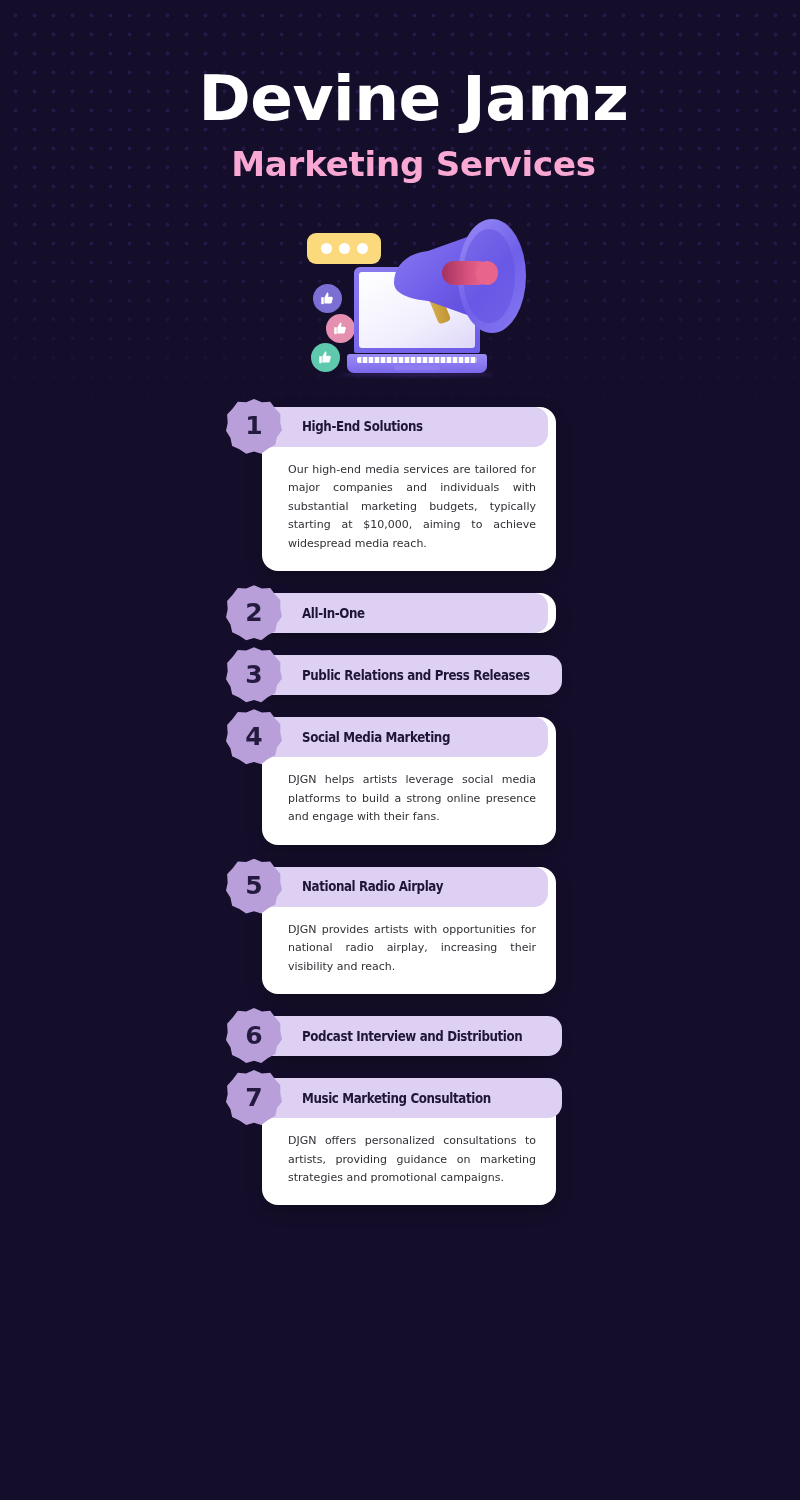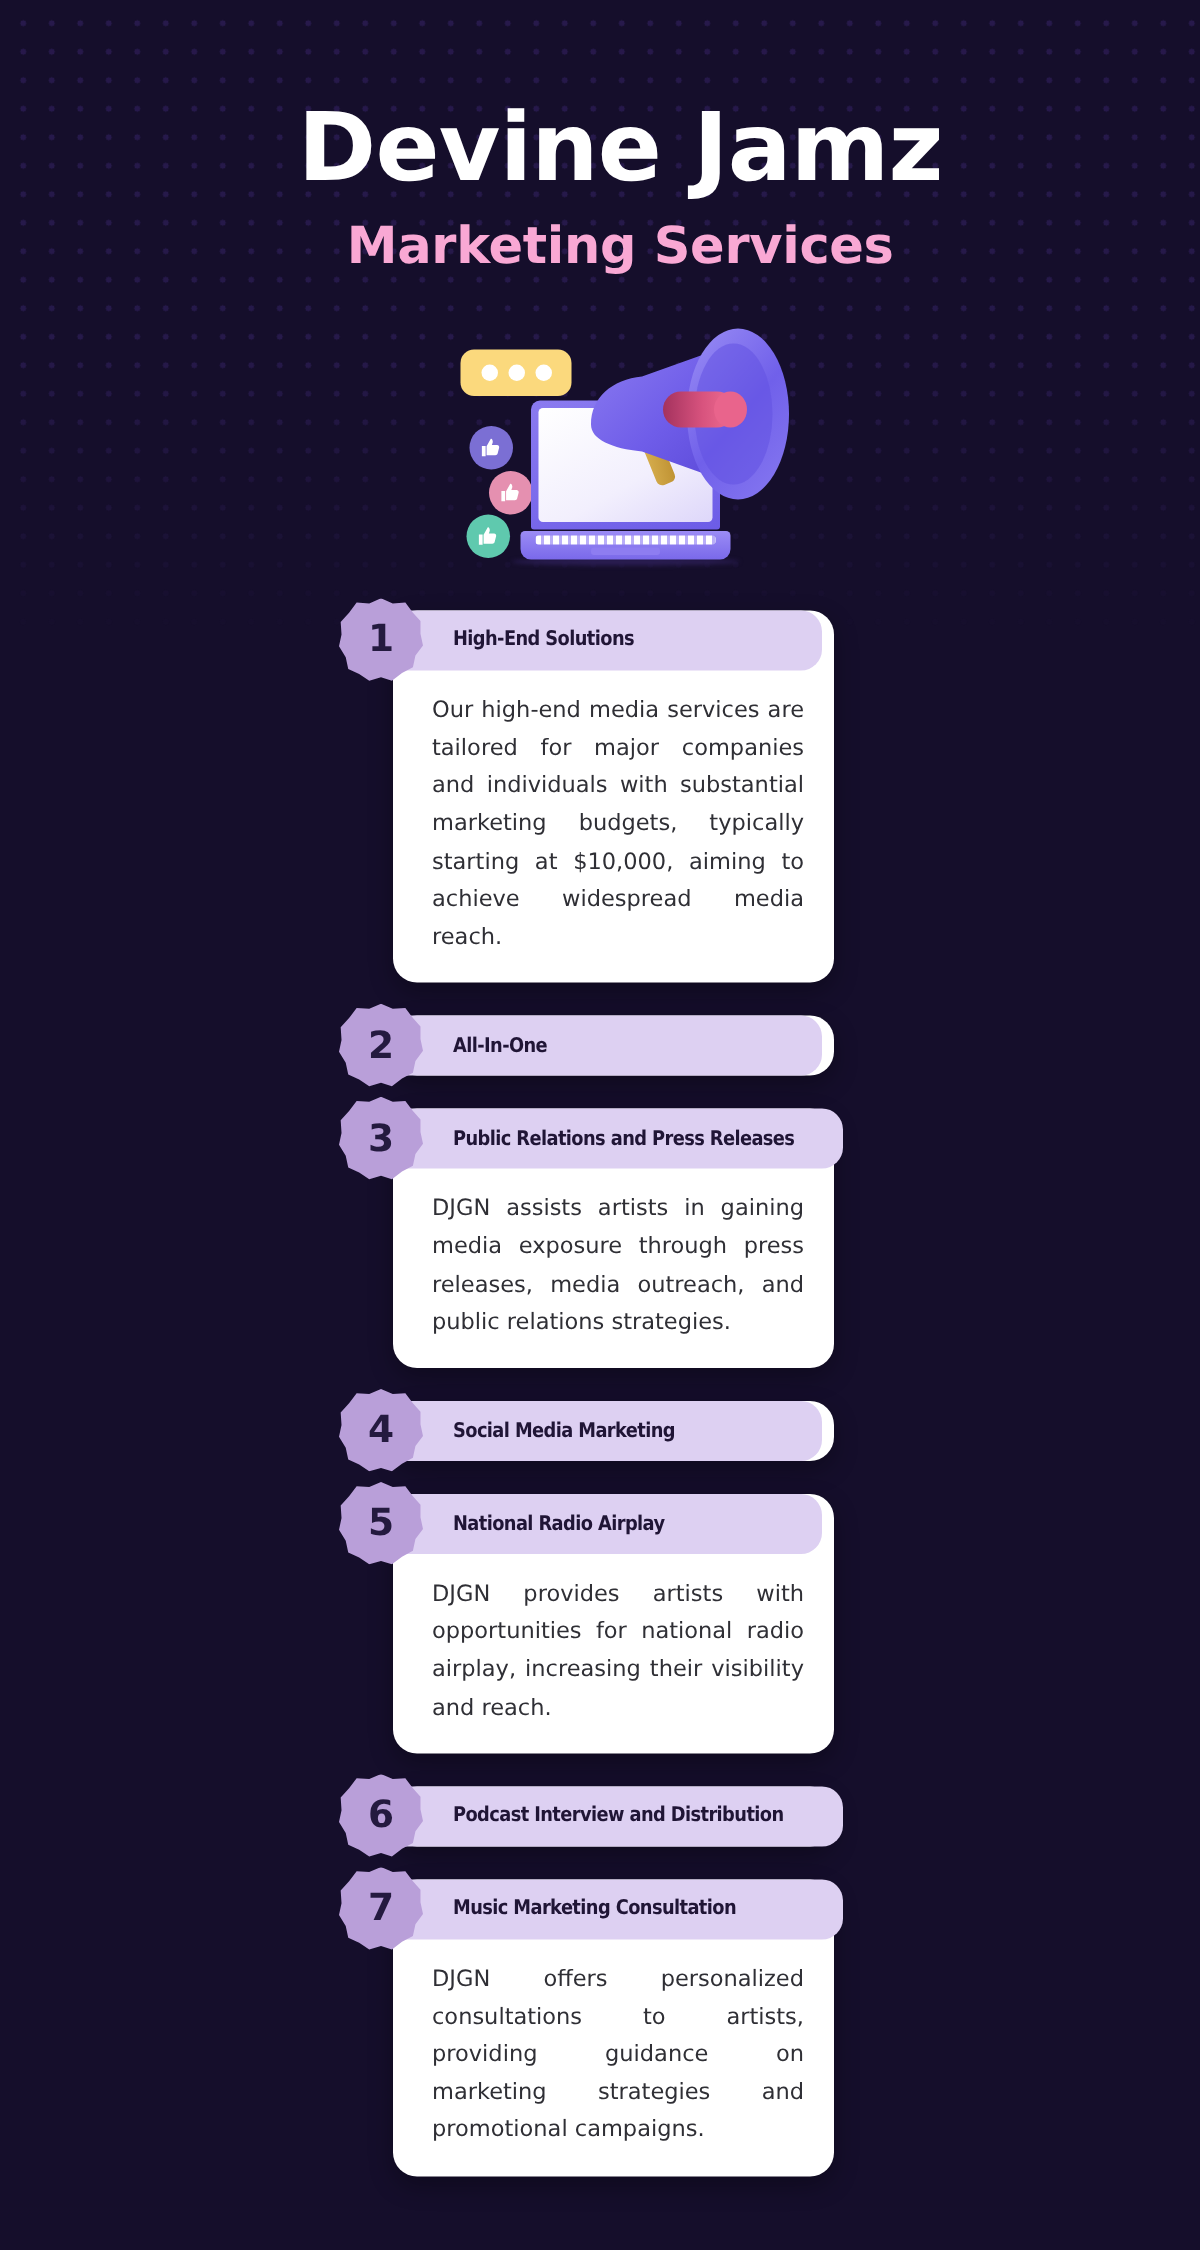--- a/index.html
+++ b/index.html
@@ -250,21 +250,21 @@
     font-family: "DejaVu Sans", sans-serif;
     font-size: 25px;
     font-weight: 700;
     color: #241a3f;
     line-height: 1;
     transform: translateY(-1px);
   }
   .card-body {
     padding: 14px 20px 18px 26px;
     font-family: "DejaVu Sans", sans-serif;
-    font-size: 15px;
+    font-size: 11px;
     line-height: 1.68;
     color: #2f2f35;
     text-align: justify;
     text-justify: inter-word;
   }
 </style>
 </head>
 <body>
 
 <div class="dots"></div>
@@ -376,32 +376,32 @@
   </div>
 
   <div class="card">
     <div class="card-shell">
       <div class="card-head wide">
         <div class="badge">
           <span class="badge-num">3</span>
         </div>
         <span class="card-title">Public Relations and Press Releases</span>
       </div>
-      <div class="card-body">DJGN assists artists in gaining media exposure through press releases, media outreach, and public relations strategies.</div>
     </div>
   </div>
 
   <div class="card">
     <div class="card-shell">
       <div class="card-head">
         <div class="badge">
           <span class="badge-num">4</span>
         </div>
         <span class="card-title">Social Media Marketing</span>
       </div>
+      <div class="card-body">DJGN helps artists leverage social media platforms to build a strong online presence and engage with their fans.</div>
     </div>
   </div>
 
   <div class="card">
     <div class="card-shell">
       <div class="card-head">
         <div class="badge">
           <span class="badge-num">5</span>
         </div>
         <span class="card-title">National Radio Airplay</span>

